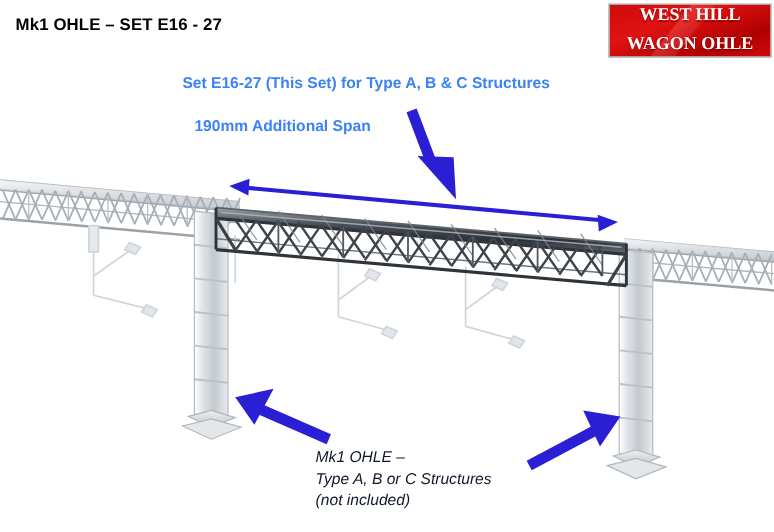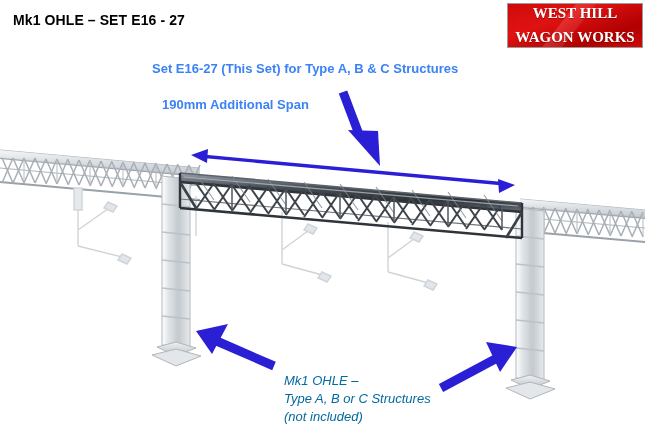--- a/index.html
+++ b/index.html
@@ -34,22 +34,22 @@
     text-shadow:0 1px 1px rgba(0,0,0,.35);white-space:nowrap;
   }
 
   .anno-bold{
     position:absolute;font-size:13px;font-weight:bold;color:#3b82f6;white-space:nowrap;
   }
   #anno-set{left:152px;top:61px;}
   #anno-span{left:162px;top:97px;}
 
   .caption{
-    position:absolute;left:284px;top:372px;
-    font-size:13px;font-style:italic;color:#0369a1;line-height:18px;white-space:nowrap;
+    position:absolute;left:263px;top:372px;
+    font-size:13px;font-style:italic;color:#0f172a;line-height:18px;white-space:nowrap;
   }
 
   svg{position:absolute;left:0;top:0;width:645px;height:443px;overflow:visible;}
   .svg-art{pointer-events:none;}
 </style>
 </head>
 <body>
 
 <div id="stage">
 
@@ -232,21 +232,21 @@
         <path d="M441,388 L499,357" stroke="#2b1fd6" stroke-width="9" fill="none"></path>
         <path d="M517,347 L486,342 L500,372 Z" fill="#2b1fd6"></path>
       </g>
     </g>
   </svg>
 
   <div class="title">Mk1 OHLE – SET E16 - 27</div>
 
   <div class="logo">
     <span>WEST HILL</span>
-    <span>WAGON WORKS</span>
+    <span>WAGON OHLE</span>
   </div>
 
   <div class="anno-bold" id="anno-set">Set E16-27 (This Set) for Type A, B &amp; C Structures</div>
   <div class="anno-bold" id="anno-span">190mm Additional Span</div>
 
   <div class="caption">
     <div>Mk1 OHLE –</div>
     <div>Type A, B or C Structures</div>
     <div>(not included)</div>
   </div>

